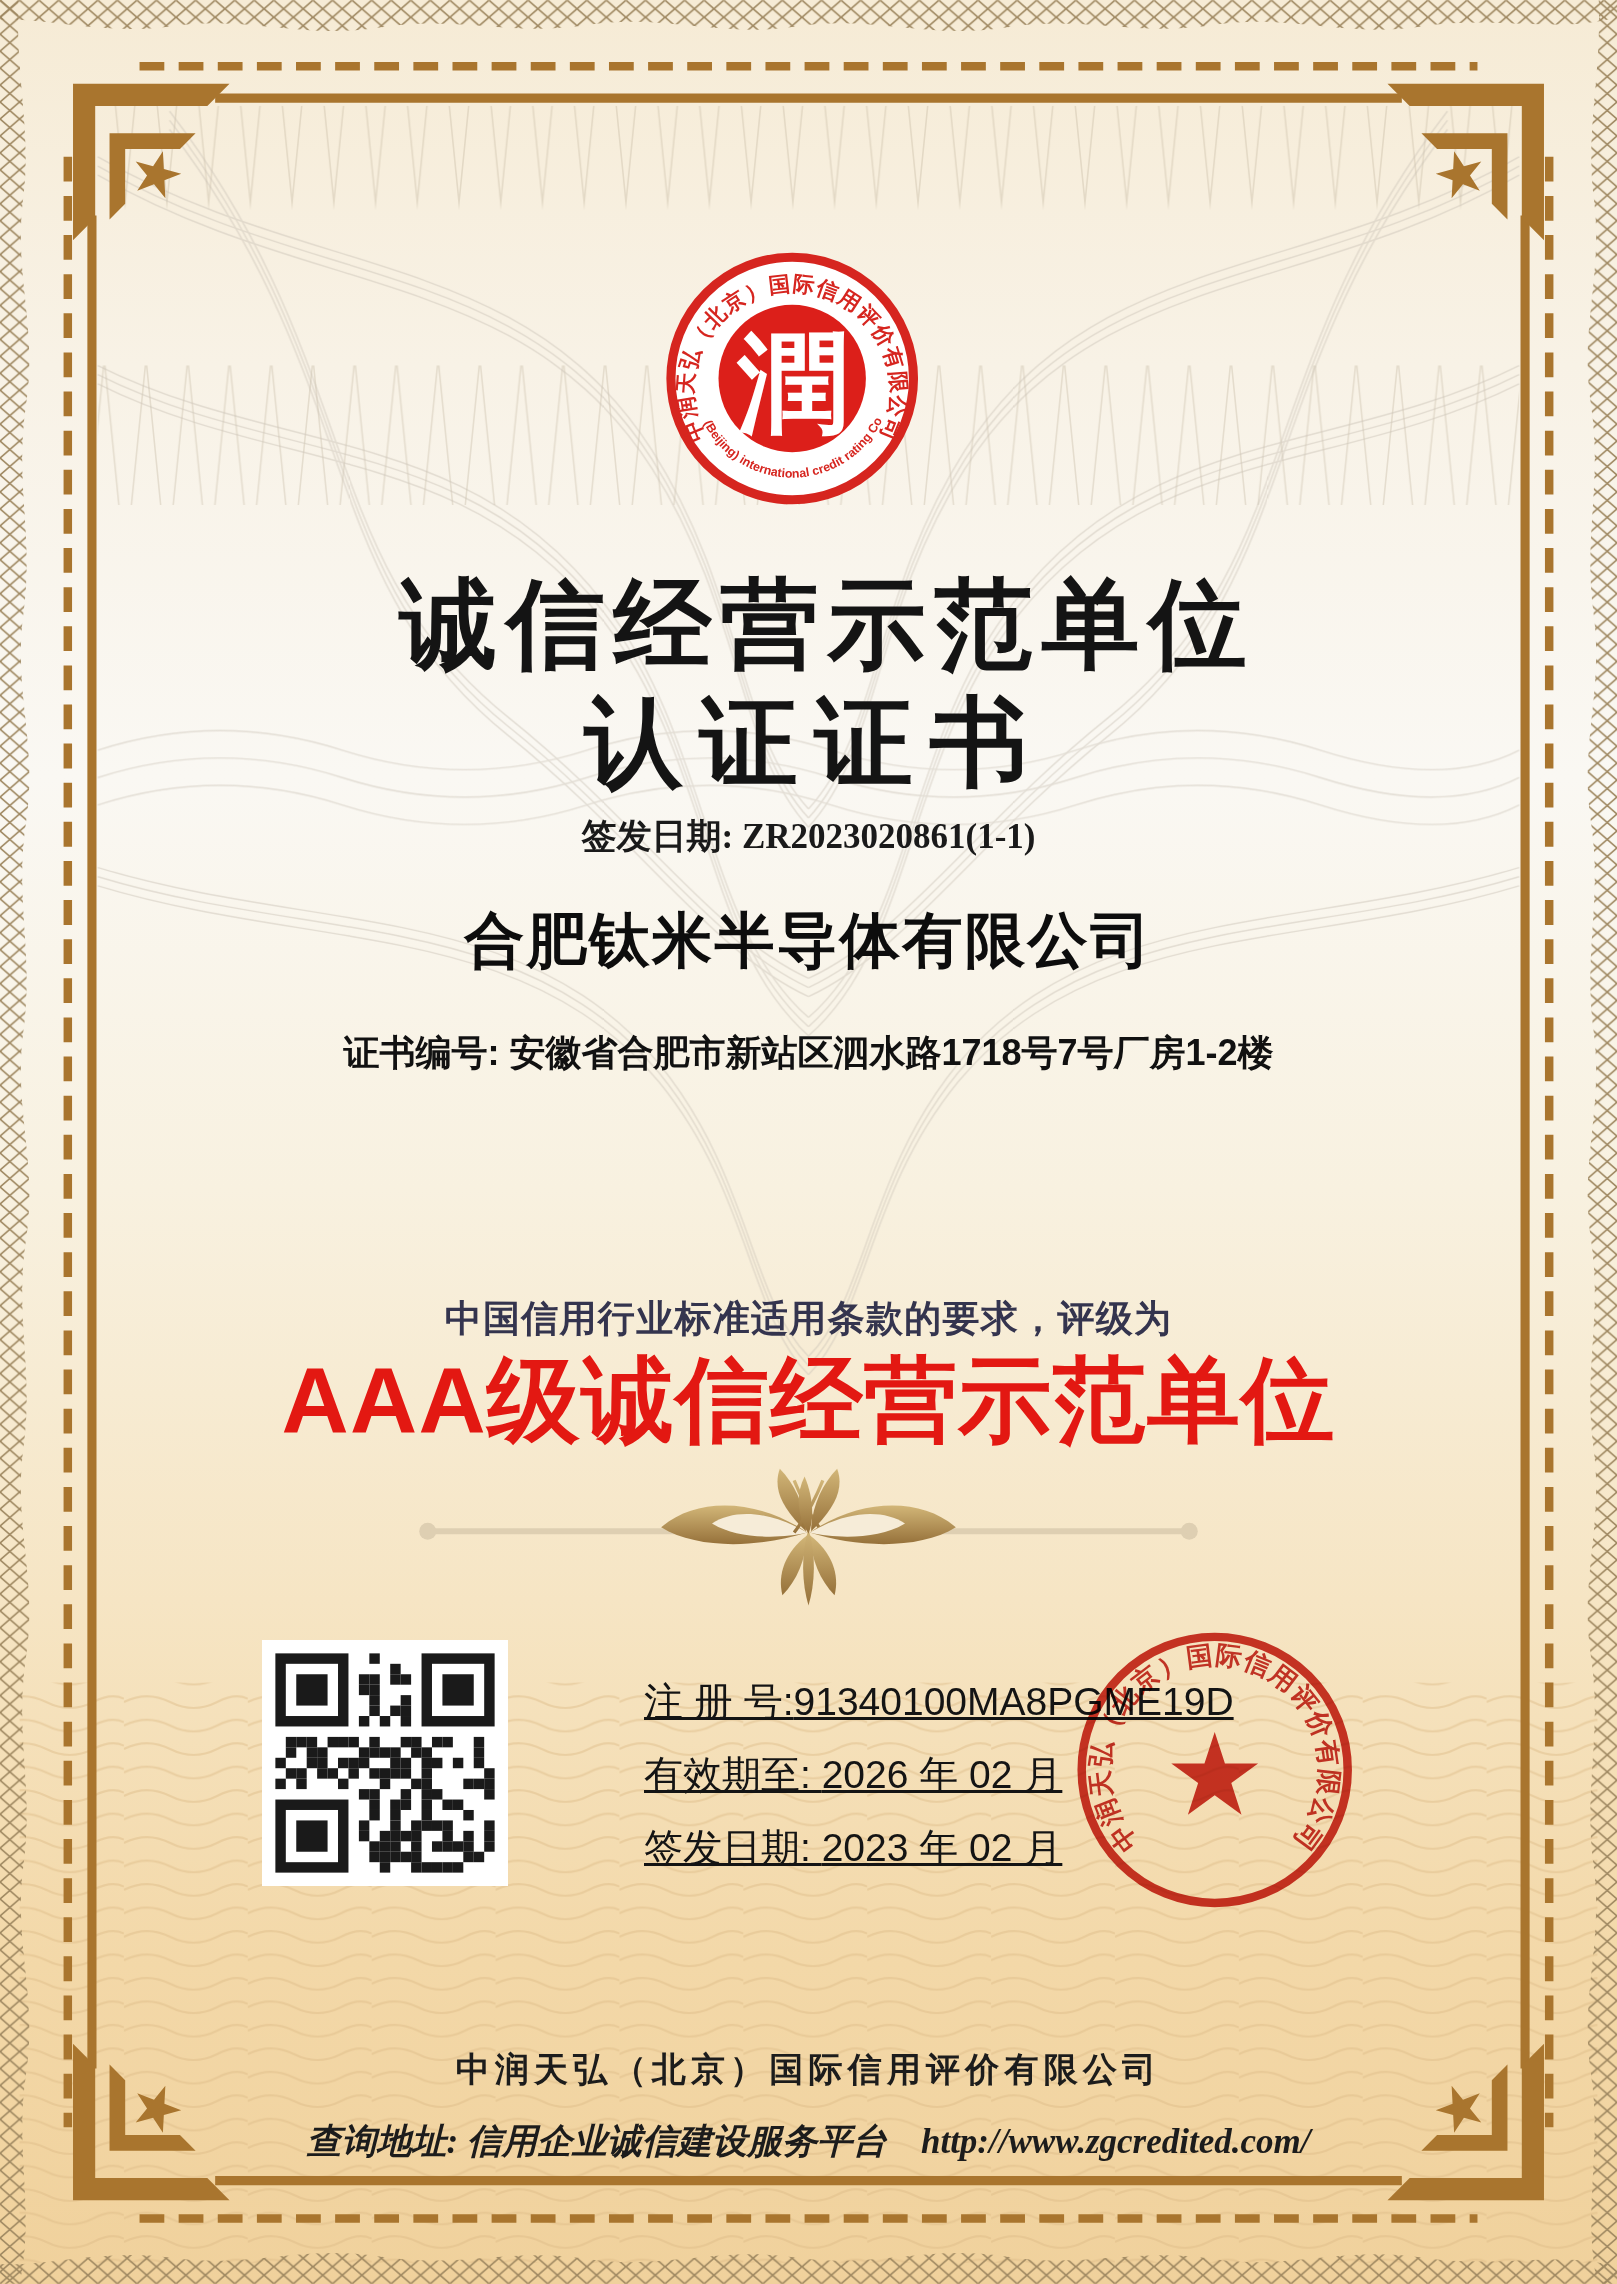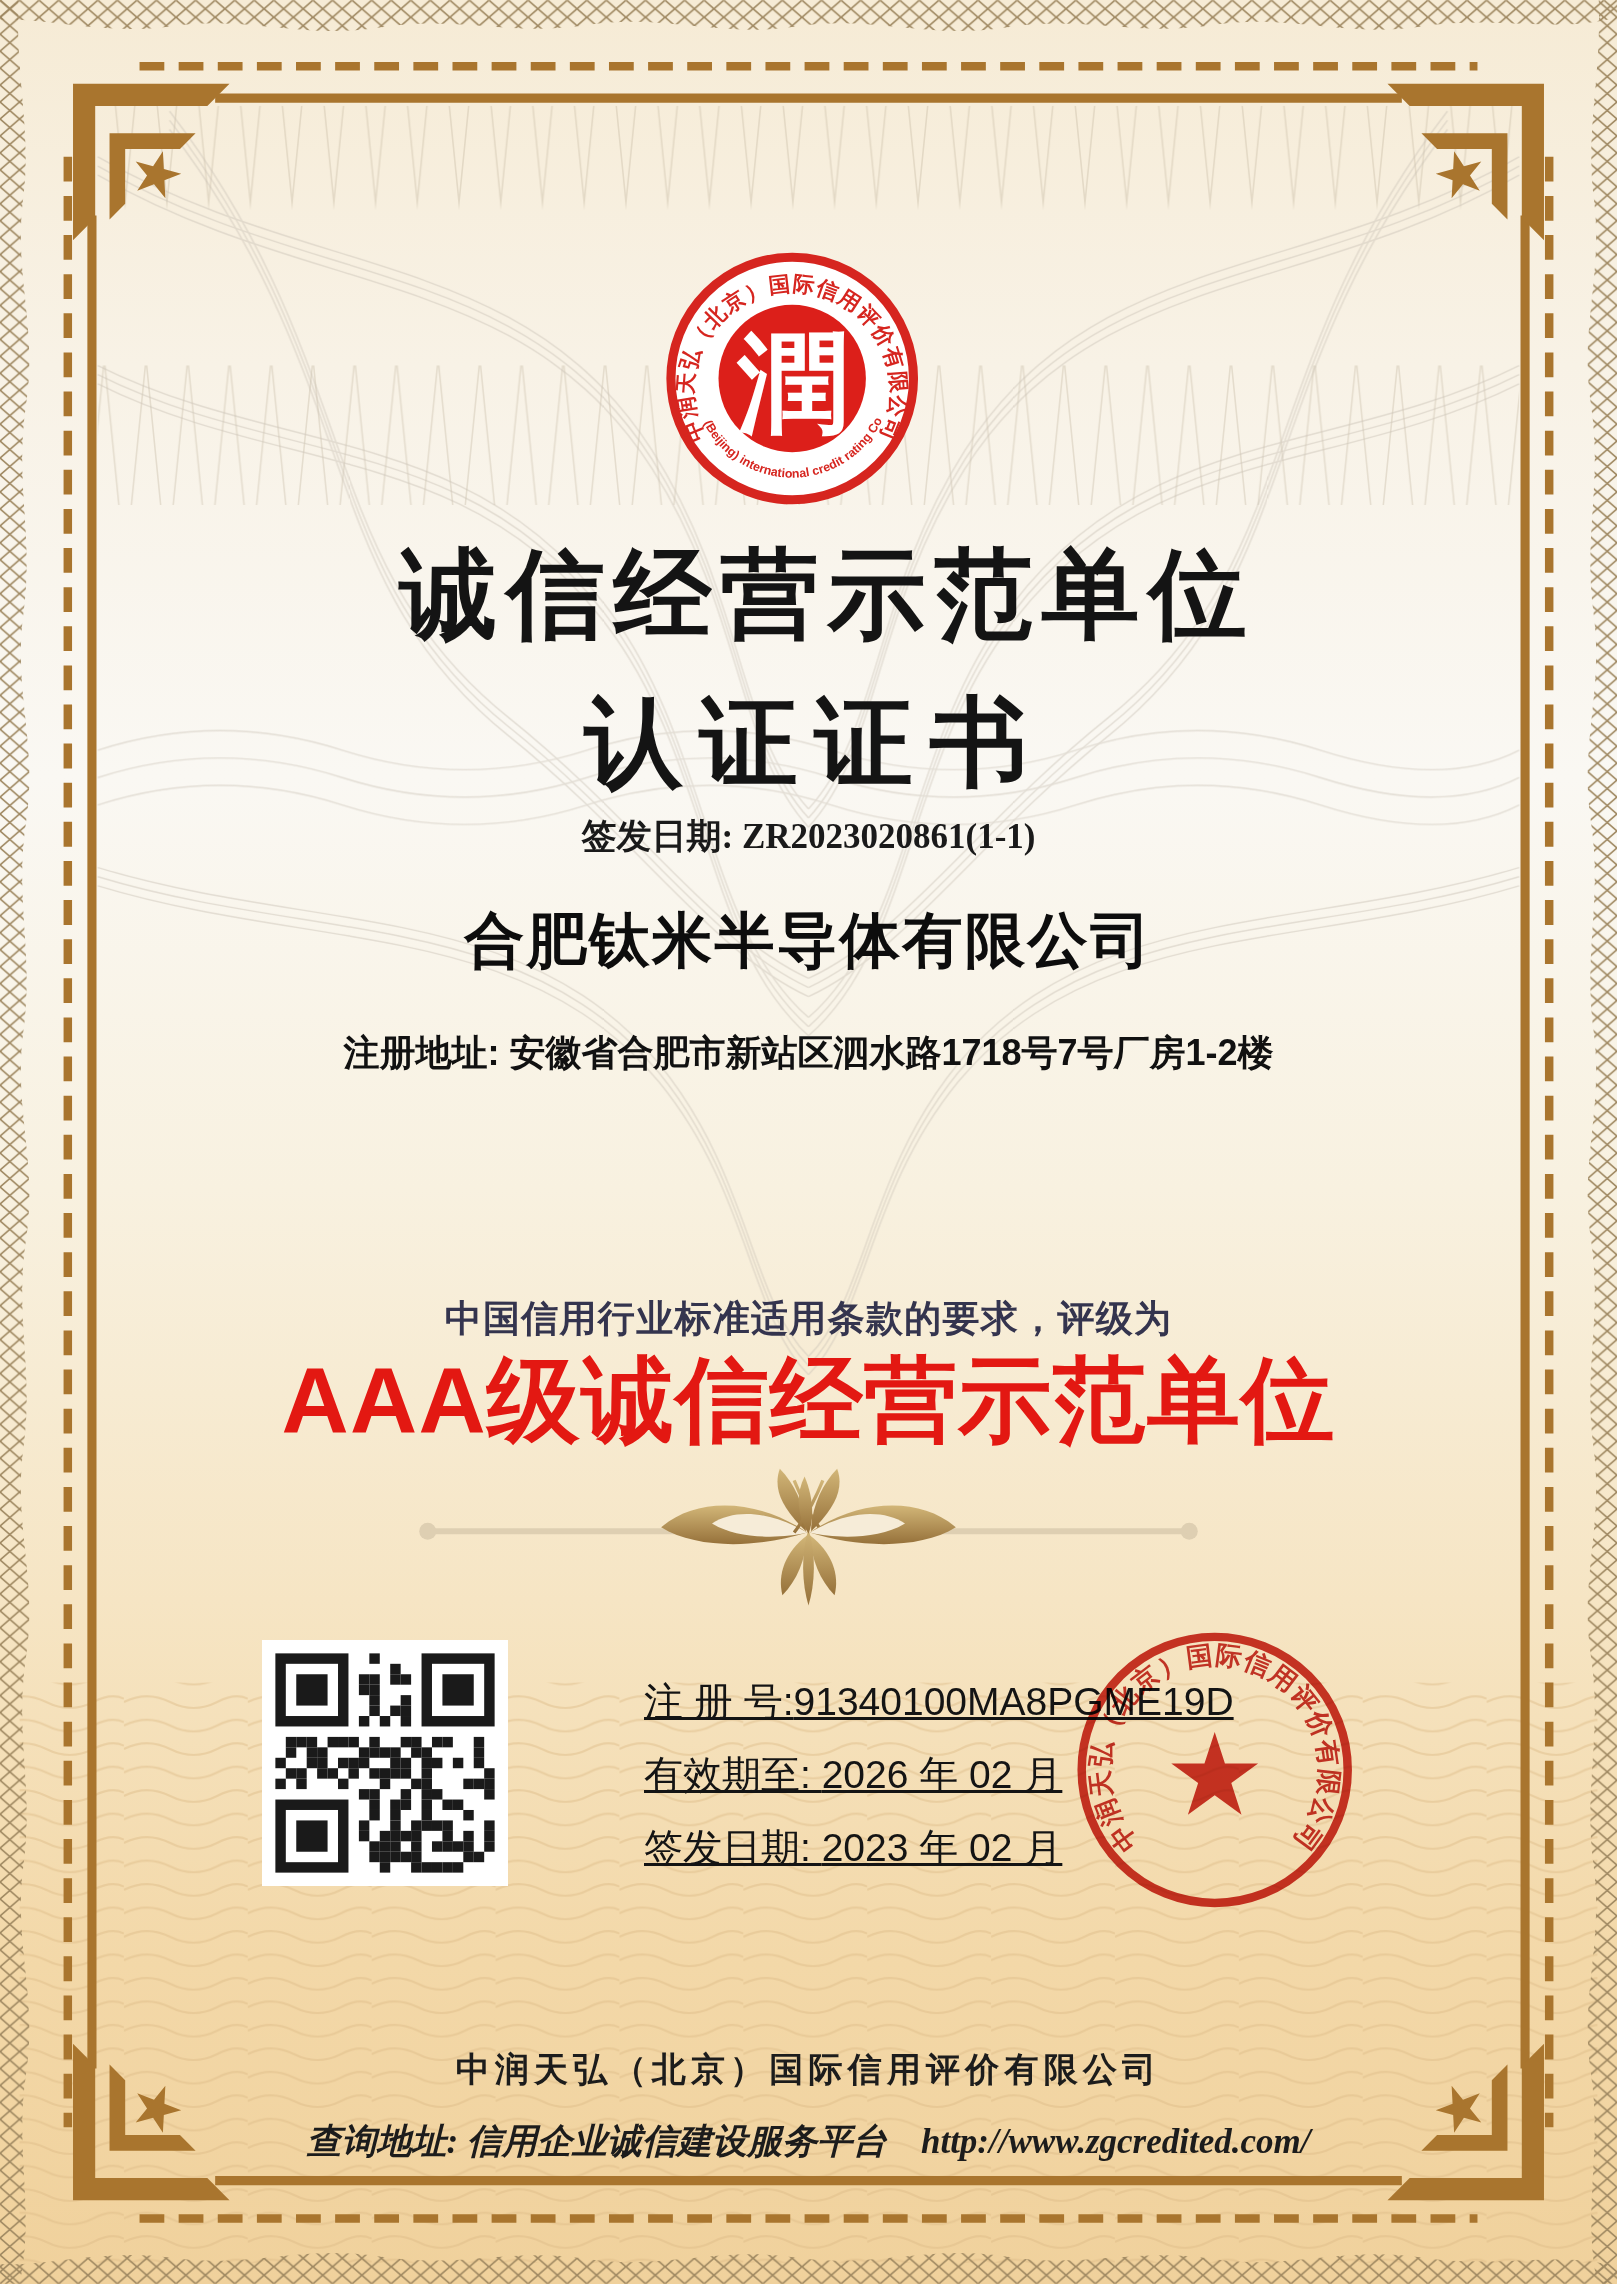--- a/index.html
+++ b/index.html
@@ -2,21 +2,21 @@
 <html style="font-size:10.4px"><head>
 <meta charset="utf-8">
 <style>
   html,body{margin:0;padding:0;}
   .page{position:relative;width:1617px;height:2284px;overflow:hidden;
     font-family:"Liberation Sans","DejaVu Sans",sans-serif;
     background:linear-gradient(180deg,#f6ebd5 0%,#f8f2e6 16%,#faf8f3 34%,#f8f1e0 52%,#f6e5c4 70%,#f3d8a8 86%,#f0d19c 100%);}
   svg.deco{position:absolute;left:0;top:0;}
   .txt{position:absolute;left:0;right:0;text-align:center;white-space:pre;}
   .serif{font-family:"Liberation Serif","DejaVu Serif",serif;}
-  .t-title{top:530px;font-size:98px;font-weight:700;letter-spacing:9px;color:#141414;padding-left:38px;}
+  .t-title{top:560px;font-size:98px;font-weight:700;letter-spacing:9px;color:#141414;padding-left:38px;}
   .t-title2{top:678px;font-size:98px;font-weight:700;letter-spacing:17px;color:#141414;margin-left:12px;}
   .t-certno{top:813px;font-size:35px;font-weight:600;color:#1a1a1a;}
   .t-company{top:901px;font-size:60px;font-weight:900;letter-spacing:2.6px;color:#0d0d0d;}
   .t-addr{top:1029px;font-size:36px;font-weight:700;color:#111;}
   .t-body1{top:1161px;font-size:37px;font-weight:600;color:#34344e;letter-spacing:1.3px;}
   .t-body2{top:1294px;font-size:37px;font-weight:600;color:#34344e;letter-spacing:1.3px;}
   .t-rating{top:1338px;font-size:93px;font-weight:900;letter-spacing:1.3px;color:#e31812;}
   .fields{position:absolute;left:644px;top:1675px;color:#141414;}
   .frow{font-size:39px;font-weight:500;height:73px;white-space:pre;text-decoration:underline;}
   .t-issuer{top:2047px;font-size:34px;font-weight:600;letter-spacing:5.2px;color:#1c1c1c;}
@@ -275,21 +275,21 @@
       <rect x="276.5" y="52.5" width="48" height="48" fill="#1a1a1a"></rect>
       <rect x="20.5" y="244.5" width="112" height="112" fill="#1a1a1a"></rect>
       <rect x="36.5" y="260.5" width="80" height="80" fill="#fff"></rect>
       <rect x="52.5" y="276.5" width="48" height="48" fill="#1a1a1a"></rect>
     </svg>
 
   <div class="txt serif t-title">诚信经营示范单位</div>
   <div class="txt serif t-title2">认证证书</div>
   <div class="txt serif t-certno"><span>签发日期: </span><span>ZR2023020861(1-1)</span></div>
   <div class="txt t-company">合肥钛米半导体有限公司</div>
-  <div class="txt t-addr">注册地址: 安徽省合肥市新站区泗水路1718号7号厂房1-2楼</div>
+  <div class="txt t-addr">证书编号: 安徽省合肥市新站区泗水路1718号7号厂房1-2楼</div>
   <div class="txt t-body2">中国信用行业标准适用条款的要求，评级为</div>
   <div class="txt t-rating">AAA级诚信经营示范单位</div>
 
   <div class="fields">
     <div class="frow"><span>注 册 号:</span><span>91340100MA8PGME19D</span></div>
     <div class="frow"><span>有效期至: </span><span>2026 年 02 月</span></div>
     <div class="frow"><span>签发日期: </span><span>2023 年 02 月</span></div>
   </div>
 
   <div class="txt serif t-issuer">中润天弘（北京）国际信用评价有限公司</div>

